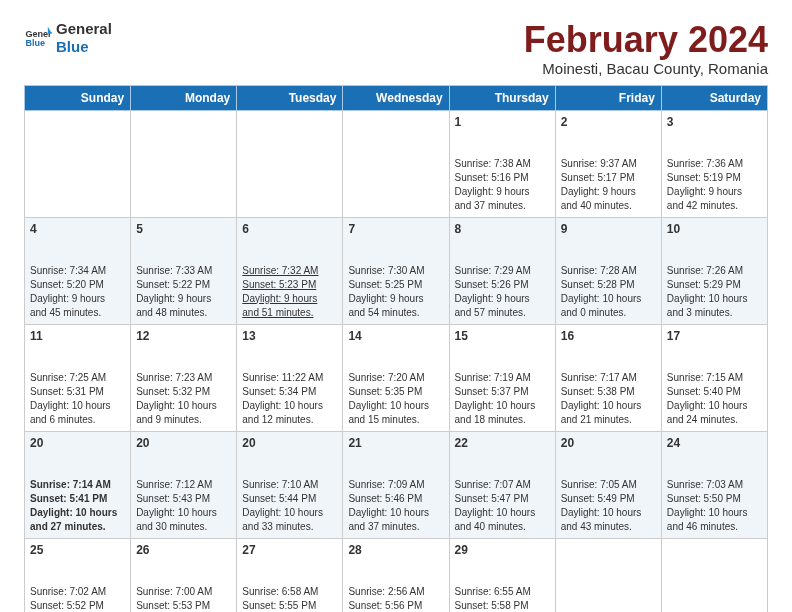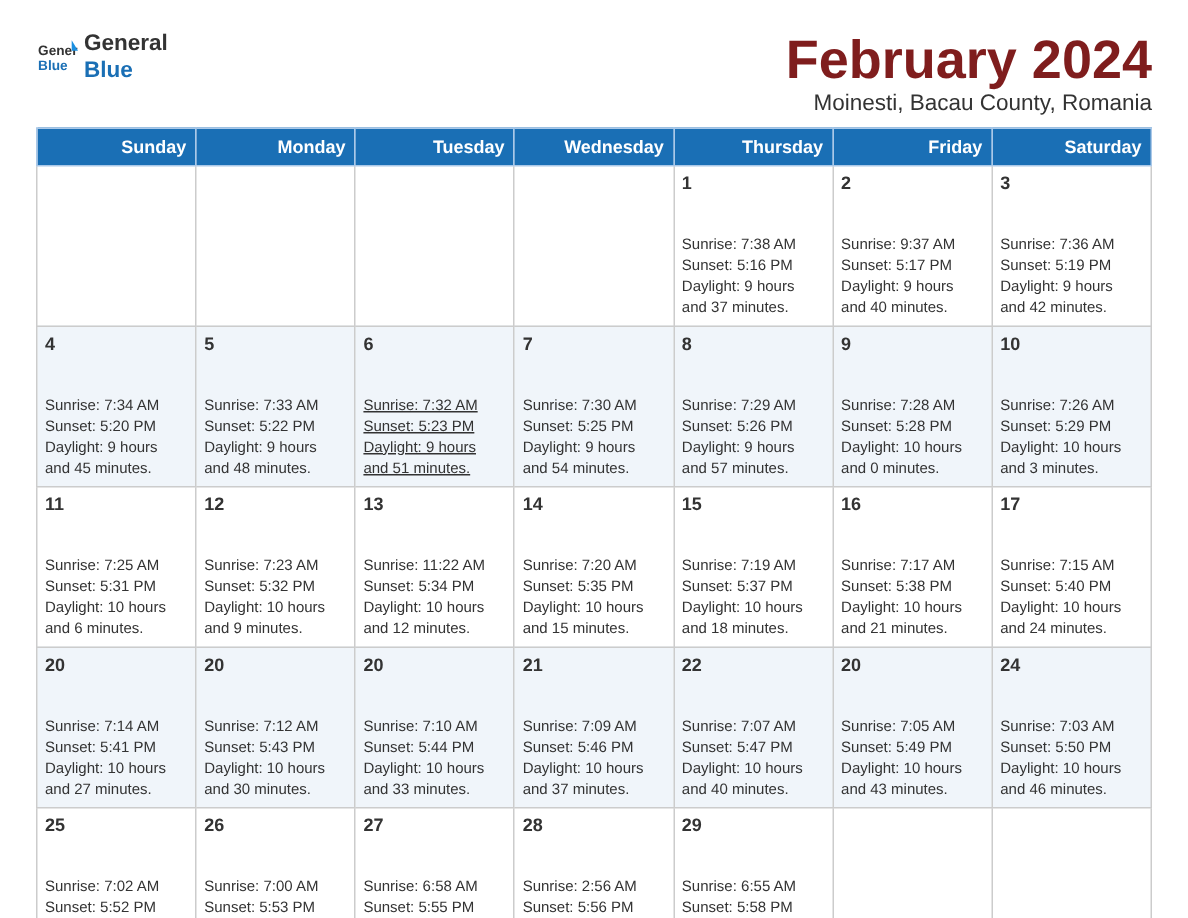--- a/index.html
+++ b/index.html
@@ -241,21 +241,21 @@
           <span class="day-number">17</span>
           <div class="cell-text" style="white-space: pre-line;">Sunrise: 7:15 AM
 Sunset: 5:40 PM
 Daylight: 10 hours
 and 24 minutes.</div>
         </td>
       </tr>
       <tr class="row-shaded">
         <td>
           <span class="day-number">20</span>
-          <div class="cell-text" style="white-space: pre-line;">Sunrise: 7:14 AM
+          <div class="cell-text" style="white-space: pre-line; font-weight: bold;">Sunrise: 7:14 AM
 Sunset: 5:41 PM
 Daylight: 10 hours
 and 27 minutes.</div>
         </td>
         <td>
           <span class="day-number">20</span>
           <div class="cell-text" style="white-space: pre-line;">Sunrise: 7:12 AM
 Sunset: 5:43 PM
 Daylight: 10 hours
 and 30 minutes.</div>

